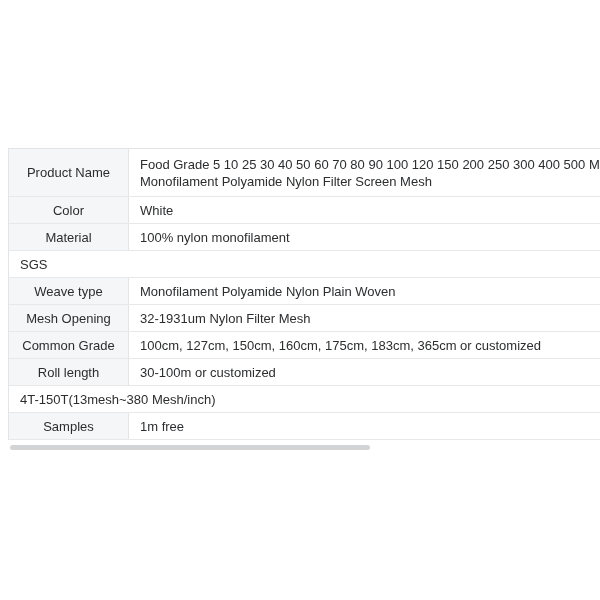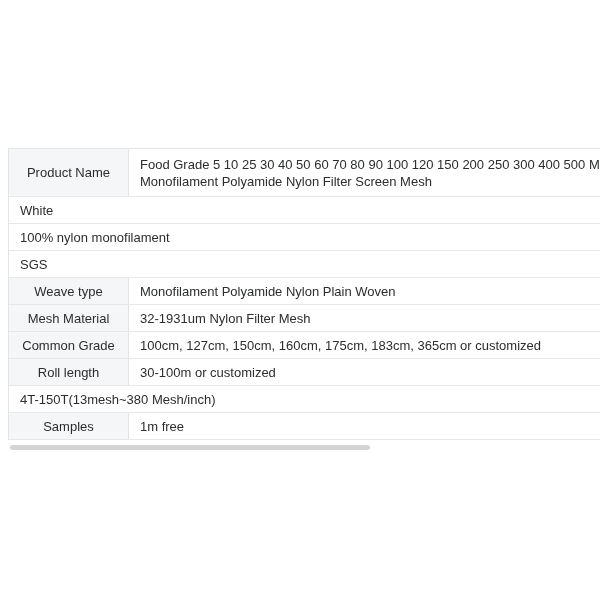--- a/index.html
+++ b/index.html
@@ -83,38 +83,40 @@
 
       <div class="row tall">
         <div class="cell-label">Product Name</div>
         <div class="cell-value">
           <div class="nowrap">Food Grade 5 10 25 30 40 50 60 70 80 90 100 120 150 200 250 300 400 500 M</div>
           <div class="nowrap">Monofilament Polyamide Nylon Filter Screen Mesh</div>
         </div>
       </div>
 
       <div class="row">
+        <div class="cell-label">Color</div>
         <div class="cell-value nowrap">White</div>
       </div>
 
       <div class="row">
+        <div class="cell-label">Material</div>
         <div class="cell-value nowrap">100% nylon monofilament</div>
       </div>
 
       <div class="row">
         <div class="cell-value nowrap">SGS</div>
       </div>
 
       <div class="row">
         <div class="cell-label">Weave type</div>
         <div class="cell-value nowrap">Monofilament Polyamide Nylon Plain Woven</div>
       </div>
 
       <div class="row">
-        <div class="cell-label">Mesh Material</div>
+        <div class="cell-label">Mesh Opening</div>
         <div class="cell-value nowrap">32-1931um Nylon Filter Mesh</div>
       </div>
 
       <div class="row">
         <div class="cell-label">Common Grade</div>
         <div class="cell-value nowrap">100cm, 127cm, 150cm, 160cm, 175cm, 183cm, 365cm or customized</div>
       </div>
 
       <div class="row">
         <div class="cell-label">Roll length</div>

